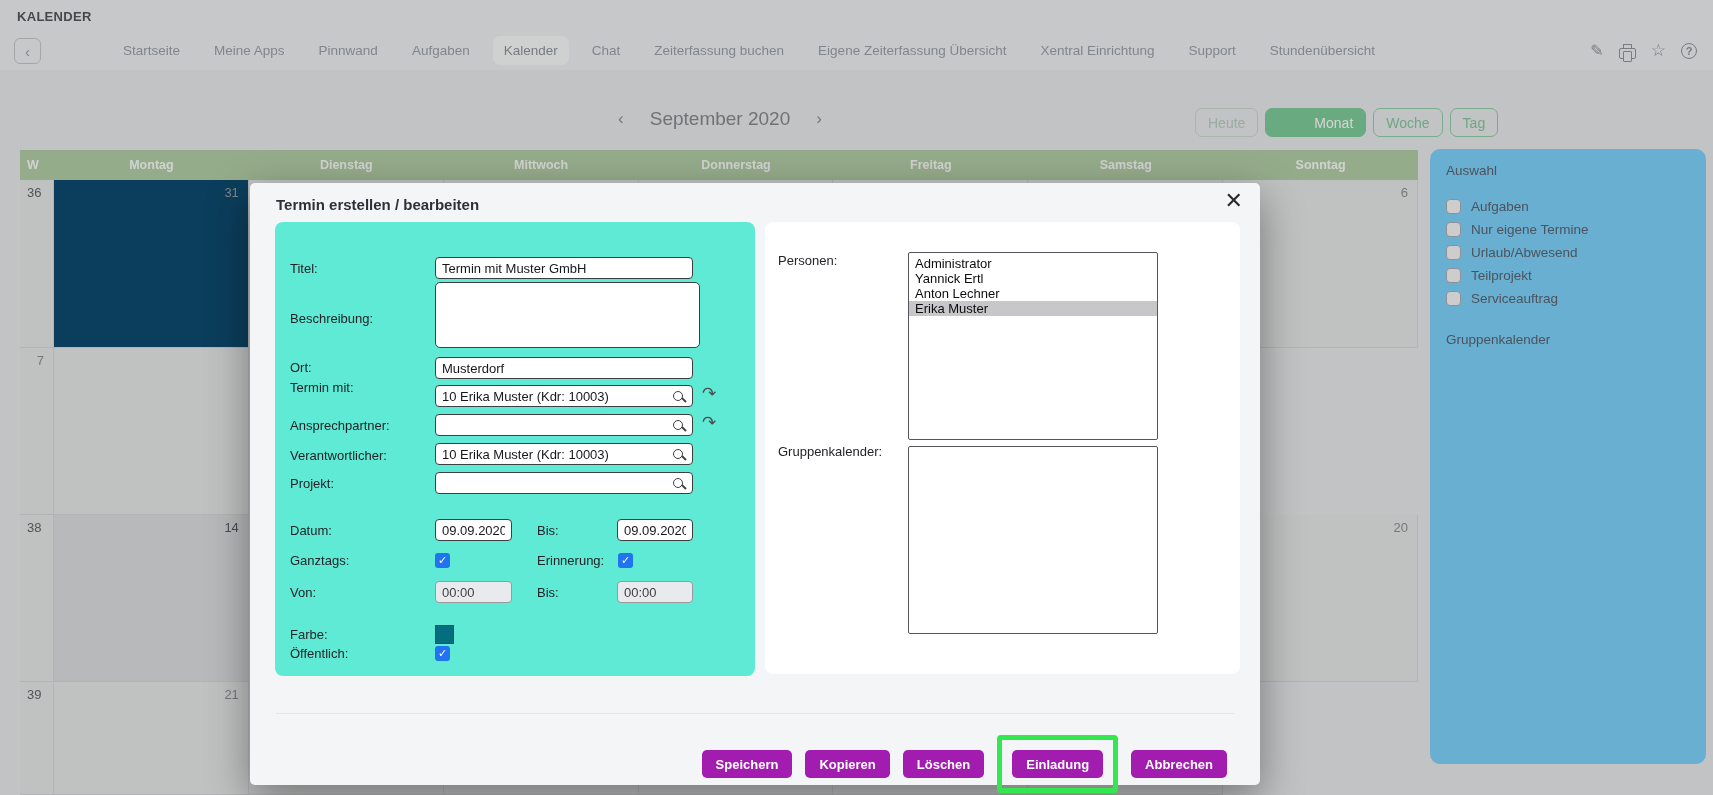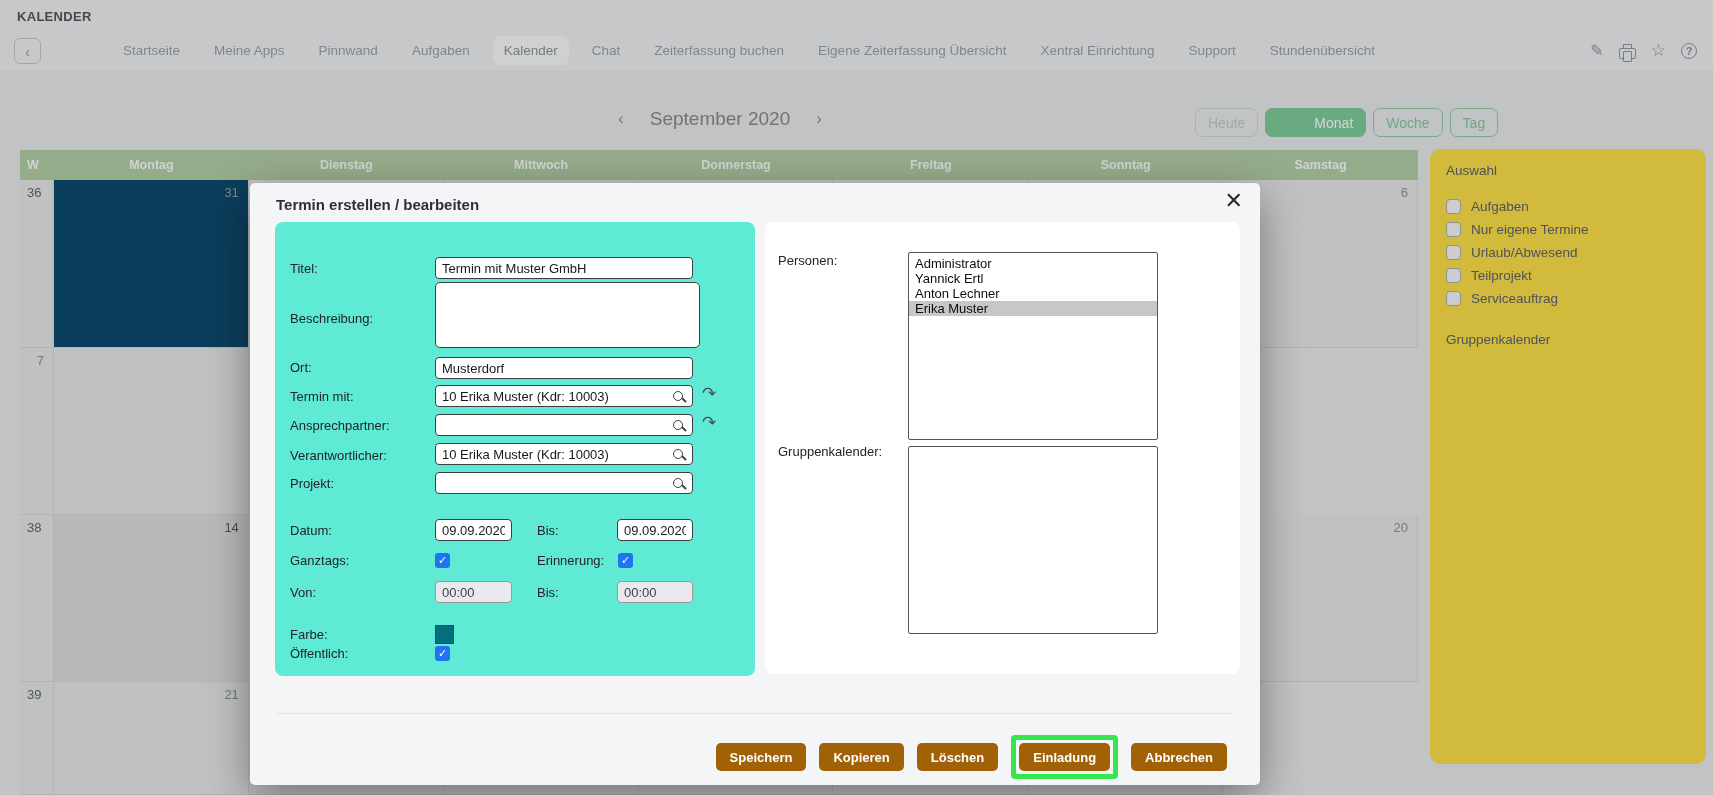--- a/index.html
+++ b/index.html
@@ -45,21 +45,21 @@
   .r0 { height:168px; } .r1 { height:167px; } .r2 { height:167px; } .r3 { height:113px; }
   .cell { position:relative; background:#e7e9ea; border-right:1px solid #d6d8da; border-bottom:1px solid #d6d8da; }
   .cell.other  { background:#0c4a6e; }
   .cell.selday { background:#dcdfe1; }
   .wnum { font-size:13px; color:#5f6468; padding:5px 0 0 7px; background:#e7e9ea; border-right:1px solid #d6d8da; border-bottom:1px solid #d6d8da; }
   .datenum { position:absolute; top:5px; right:9px; font-size:13px; color:#8b9096; }
   .cell.other  .datenum { color:#999fa4; }
   .cell.selday .datenum { color:#565b61; }
 
   
-  .sidebar { position:absolute; left:1430px; top:149px; width:276px; height:615px; background:#fde047; border-radius:10px; }
+  .sidebar { position:absolute; left:1430px; top:149px; width:276px; height:615px; background:#7dd3fc; border-radius:10px; }
   .sb-title { position:absolute; left:16px; top:14px; font-size:13.5px; color:#5c6370; }
   .sb-items { position:absolute; left:16px; top:50px; display:flex; flex-direction:column; gap:8px; }
   .sb-item { display:flex; align-items:center; gap:10px; height:15px; cursor:pointer; }
   .sb-cbx { width:15px; height:15px; border:1.5px solid #a9aeb4; border-radius:4px; background:#f7f7f8; flex:0 0 auto; }
   .sb-label { font-size:13.5px; color:#5c6370; }
   .sb-group { position:absolute; left:16px; top:183px; font-size:13.5px; color:#5c6370; }
 
   
   .overlay { position:absolute; inset:0; background:rgba(10,12,14,.175); z-index:40; }
 
@@ -89,23 +89,23 @@
   .cbx::after { content:"✓"; color:#fff; font-size:11px; font-weight:bold; }
   .swatch { position:absolute; left:160px; top:403px; width:19px; height:19px; border:1px solid #0b5b66; cursor:pointer; }
 
   .fr { position:absolute; left:13px; font-size:13px; color:#232429; }
   .listbox { position:absolute; left:143px; width:250px; height:188px; border:1px solid #54555a; border-radius:2px; background:#fff; padding-top:3px; overflow:hidden; }
   .opt { font-size:13px; color:#0c0d10; height:15px; line-height:15px; padding-left:6px; white-space:nowrap; cursor:pointer; }
   .opt.sel { background:#c7c7c9; }
 
   .modal-divider { position:absolute; left:26px; right:26px; top:530px; border-top:1px solid #e2e4e8; }
   .footer { position:absolute; right:33px; top:560px; display:flex; gap:13px; align-items:center; }
-  .btn { height:28px; padding:0 14px; background:#a16207; color:#fff; font-weight:bold; font-size:13px; border:none; border-radius:5px;
+  .btn { height:28px; padding:0 14px; background:#a21caf; color:#fff; font-weight:bold; font-size:13px; border:none; border-radius:5px;
     font-family:inherit; cursor:pointer; white-space:nowrap; }
-  .hl { display:flex; border:5px solid #35e74e; border-radius:4px; padding:3px; margin:-8px 0; background:transparent; }
+  .hl { display:flex; border:5px solid #35e74e; border-radius:4px; padding:10px; margin:-8px 0; background:transparent; }
 </style>
 </head>
 <body>
 
 <div class="topbar">
   <div class="app-title">KALENDER</div>
   <div class="back-btn">
     <span>‹</span>
   </div>
   <div class="nav">
@@ -142,22 +142,22 @@
 </div>
 
 <div class="cal-grid">
   <div class="cal-head">
     <div class="wcol">W</div>
     <div>Montag</div>
     <div>Dienstag</div>
     <div>Mittwoch</div>
     <div>Donnerstag</div>
     <div>Freitag</div>
+    <div>Samstag</div>
     <div>Sonntag</div>
-    <div>Samstag</div>
   </div>
   <div class="cal-row r0">
     <div class="wnum">36</div>
     <div class="cell other">
         <span class="datenum">31</span>
       </div>
     <div class="cell"></div>
     <div class="cell"></div>
     <div class="cell"></div>
     <div class="cell"></div>
@@ -242,21 +242,21 @@
   <div class="card-left">
     <label class="fl" style="top:39px">Titel:</label>
     <input class="inp noicon" style="top: 35px;" value="Termin mit Muster GmbH">
 
     <label class="fl" style="top:89px">Beschreibung:</label>
     <textarea class="txa" style=""></textarea>
 
     <label class="fl" style="top:138px">Ort:</label>
     <input class="inp noicon" style="top: 135px;" value="Musterdorf">
 
-    <label class="fl" style="top:167px">Termin mit:</label>
+    <label class="fl" style="top:158px">Termin mit:</label>
     <input class="inp" style="top: 163px;" value="10 Erika Muster (Kdr: 10003)">
     <span class="mag" style="left:398px;top:169px"></span>
     <span class="redo" style="top:161px">↷</span>
 
     <label class="fl" style="top:196px">Ansprechpartner:</label>
     <input class="inp" style="top: 192px;">
     <span class="mag" style="left:398px;top:198px"></span>
     <span class="redo" style="top:190px">↷</span>
 
     <label class="fl" style="top:226px">Verantwortlicher:</label>

